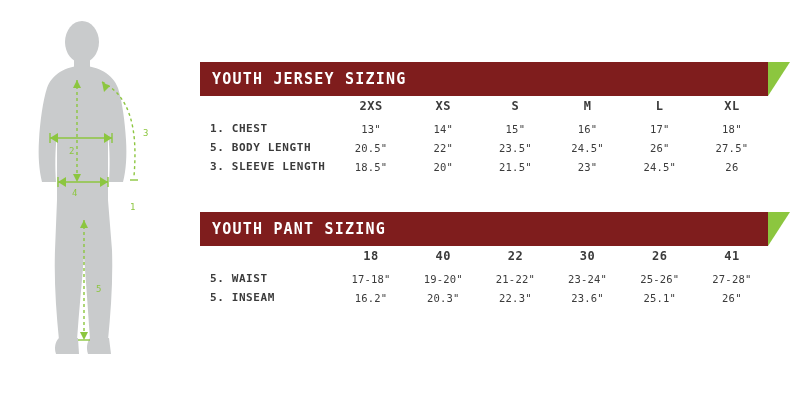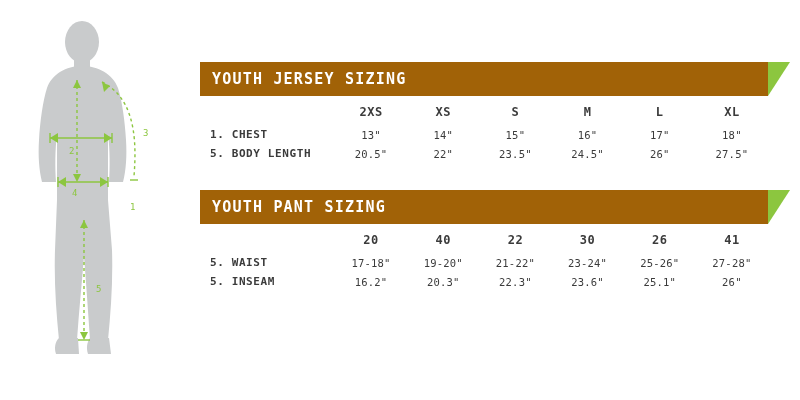--- a/index.html
+++ b/index.html
@@ -29,26 +29,26 @@
   }
   .figure-svg { display: block; }
 
   
   .table-block {
     position: absolute;
     left: 200px;
     width: 568px;
   }
   #jersey-block { top: 62px; }
-  #pant-block   { top: 190px; }
+  #pant-block   { top: 212px; }
 
   .band {
     position: relative;
     height: 34px;
-    background: #a16207;
+    background: #7f1d1d;
     display: flex;
     align-items: center;
   }
   .band::after {
     content: "";
     position: absolute;
     right: -22px;
     top: 0;
     width: 0;
     height: 0;
@@ -61,21 +61,20 @@
     font-weight: bold;
     letter-spacing: 1.2px;
     padding-left: 12px;
     font-family: "DejaVu Sans Mono", monospace;
   }
 
   table.size-table {
     width: 100%;
     border-collapse: collapse;
     table-layout: fixed;
-    margin-top: 6px;
   }
   table.size-table th,
   table.size-table td {
     font-family: "DejaVu Sans Mono", monospace;
     font-size: 10.5px;
     color: #3b3b3b;
     padding: 3px 0;
     text-align: center;
     white-space: nowrap;
   }
@@ -222,20 +221,29 @@
         </tr>
         <tr>
           <td class="rowlabel">5. BODY LENGTH</td>
           <td>20.5"</td>
           <td>22"</td>
           <td>23.5"</td>
           <td>24.5"</td>
           <td>26"</td>
           <td>27.5"</td>
         </tr>
+        <tr>
+          <td class="rowlabel">3. SLEEVE LENGTH</td>
+          <td>18.5"</td>
+          <td>20"</td>
+          <td>21.5"</td>
+          <td>23"</td>
+          <td>24.5"</td>
+          <td>26</td>
+        </tr>
       </tbody>
     </table>
   </div>
 
   <div class="table-block" id="pant-block">
     <div class="band">
       <span class="band-title">YOUTH PANT SIZING</span>
     </div>
     <table class="size-table">
       <colgroup>
@@ -243,21 +251,21 @@
           <col>
           <col>
           <col>
           <col>
           <col>
           <col>
         </colgroup>
       <thead>
         <tr>
           <th class="rowlabel-head"></th>
-          <th>20</th>
+          <th>18</th>
           <th>40</th>
           <th>22</th>
           <th>30</th>
           <th>26</th>
           <th>41</th>
         </tr>
       </thead>
       <tbody>
         <tr>
           <td class="rowlabel">5. WAIST</td>

